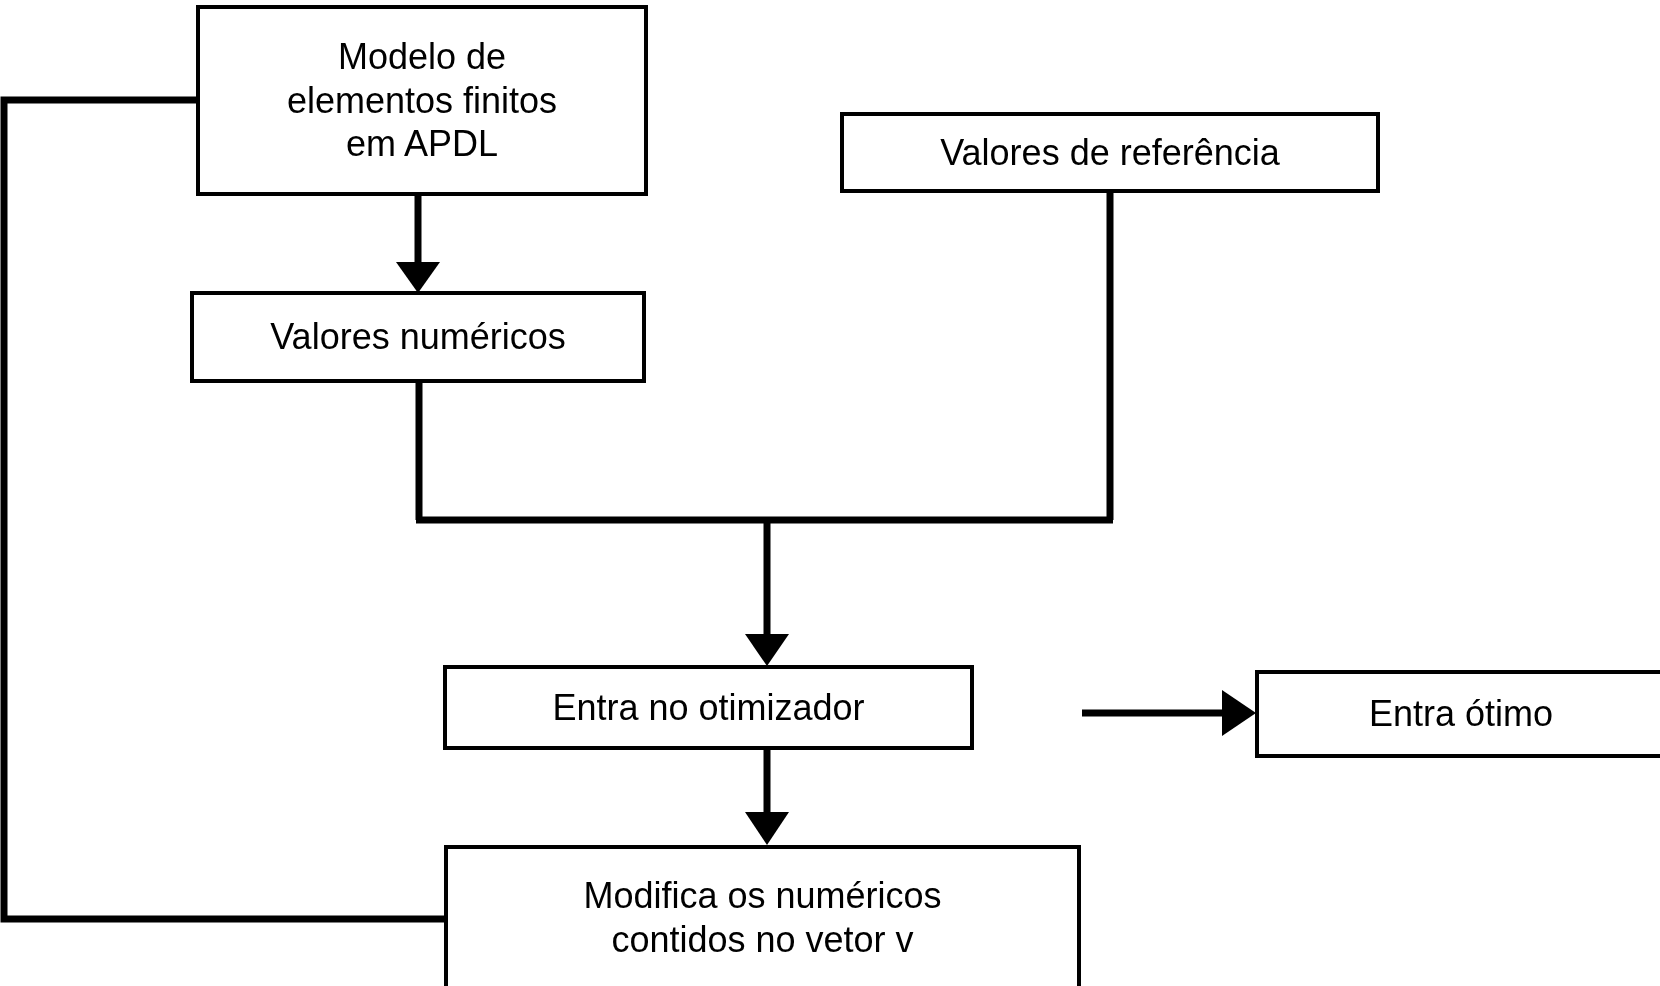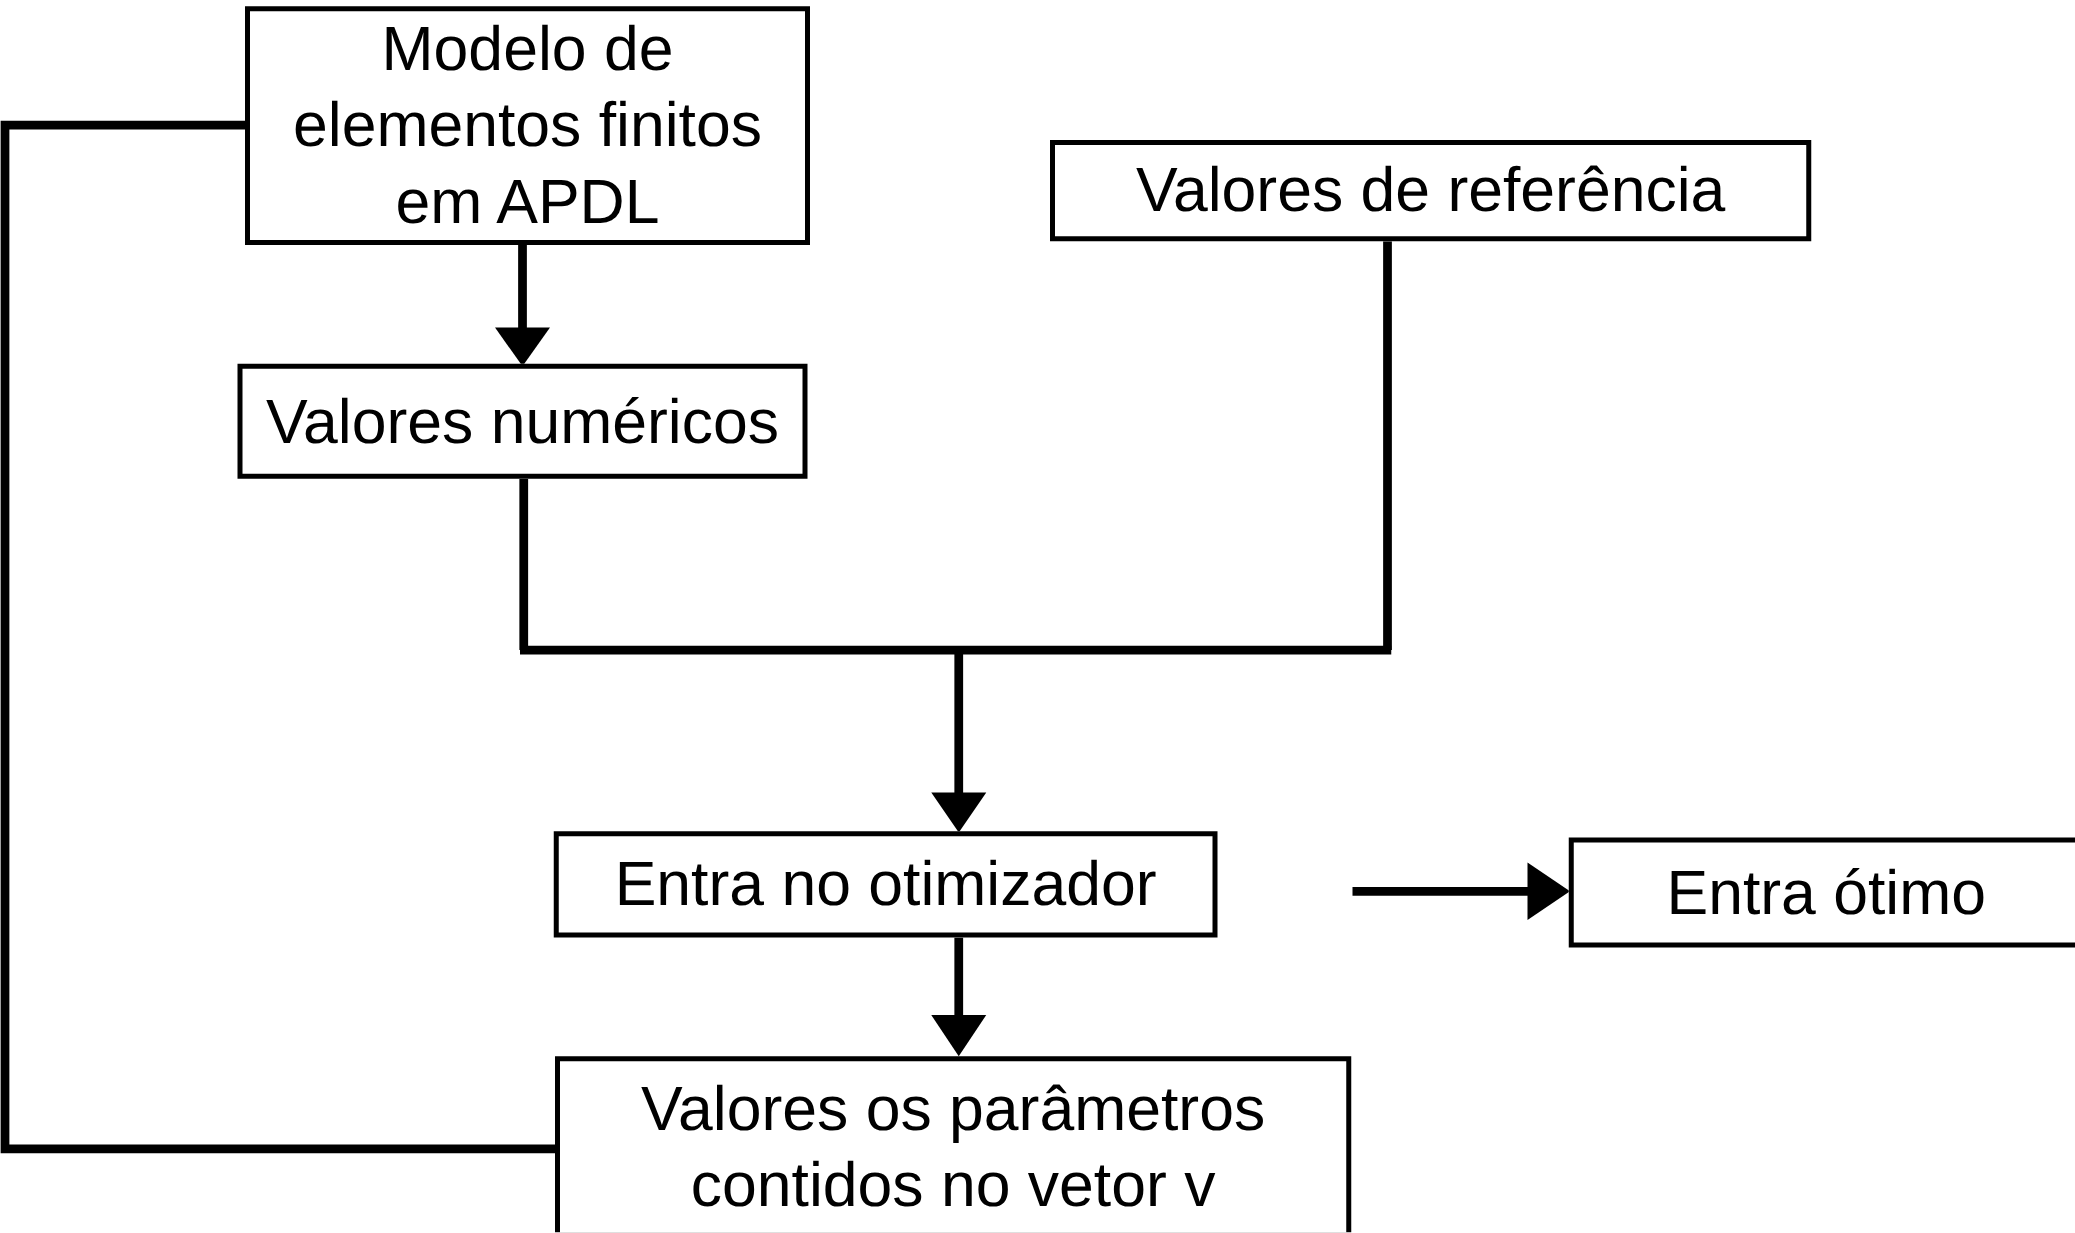--- a/index.html
+++ b/index.html
@@ -29,33 +29,33 @@
   .node-box {
     position: absolute;
     box-sizing: border-box;
     border: 4px solid #000000;
     background: #ffffff;
     display: flex;
     align-items: center;
     justify-content: center;
     text-align: center;
     line-height: 1.22;
-    font-size: 50px;
+    font-size: 36px;
     color: #000000;
     z-index: 2;
     white-space: pre-line;
   }
   .node-label {
     display: block;
     padding: 0 10px;
     white-space: pre-line;
   }
   
   #node-fem        { left: 196px;  top: 5px;   width: 452px; height: 191px; }
-  #node-ref        { left: 840px;  top: 112px; width: 609px; height: 81px;  }
+  #node-ref        { left: 840px;  top: 112px; width: 540px; height: 81px;  }
   #node-num        { left: 190px;  top: 291px; width: 456px; height: 92px;  }
   #node-opt        { left: 443px;  top: 665px; width: 531px; height: 85px;  }
   #node-valor      { left: 1255px; top: 670px; width: 412px; height: 88px;  }
   #node-mod        { left: 444px;  top: 845px; width: 637px; height: 145px; }
 </style>
 </head>
 <body>
 
 <div id="diagram-root">
 
@@ -114,17 +114,17 @@
 
   <div class="node-box" id="node-opt">
     <span class="node-label">Entra no otimizador</span>
   </div>
 
   <div class="node-box" id="node-valor">
     <span class="node-label">Entra ótimo</span>
   </div>
 
   <div class="node-box" id="node-mod">
-    <span class="node-label">Valores os parâmetros
+    <span class="node-label">Modifica os numéricos
 contidos no vetor v</span>
   </div>
 
 </div>
 
 </body></html>

